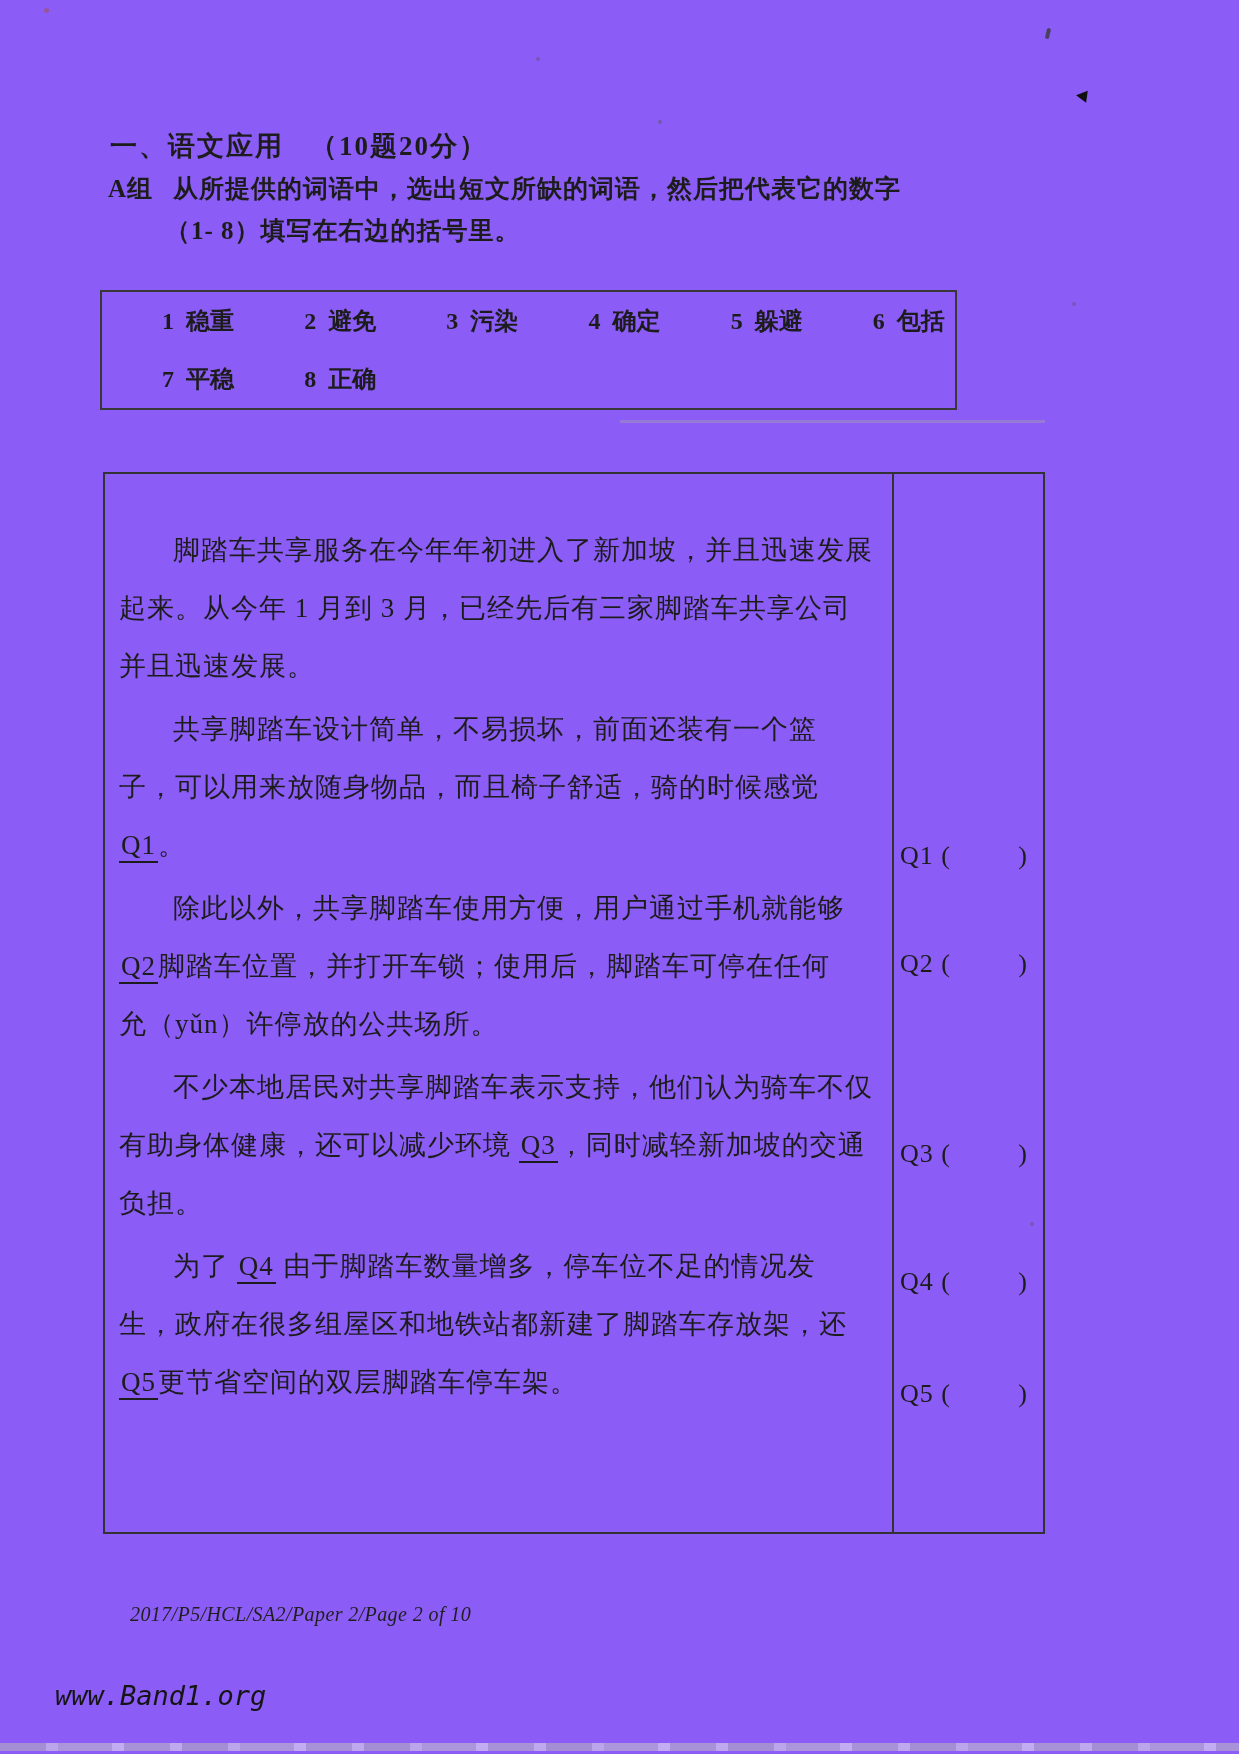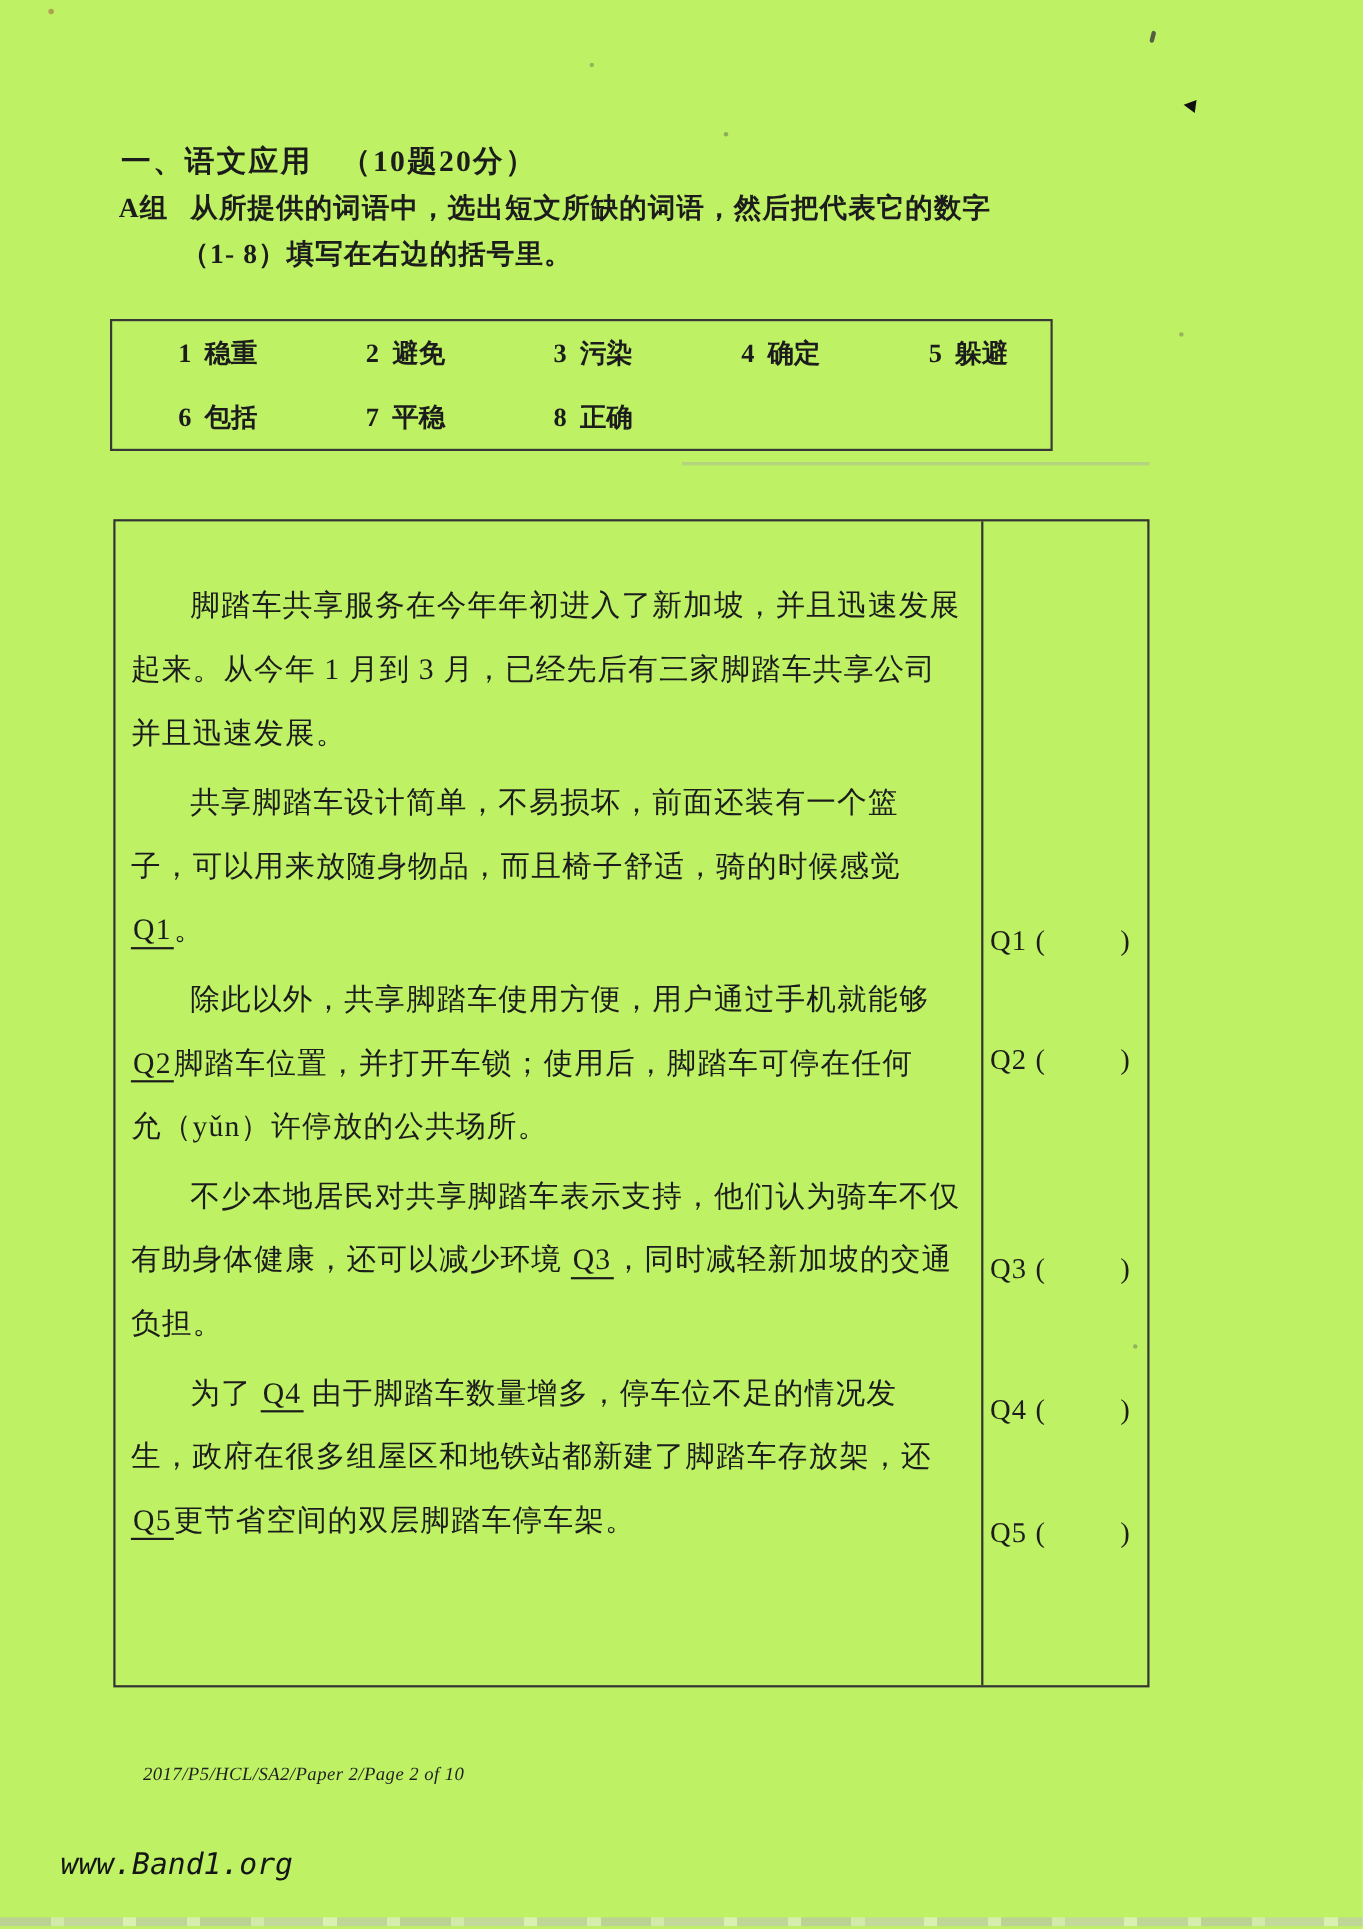--- a/index.html
+++ b/index.html
@@ -1,20 +1,20 @@
 <!DOCTYPE html>
 <html><head>
 <meta charset="utf-8">
 <style>
   * { margin:0; padding:0; box-sizing:border-box; }
   html,body { background:#ffffff; }
   body { font-family:"Liberation Serif","DejaVu Serif",serif; color:#1c1c1c; }
   .page{
     position:relative; width:1239px; height:1754px;
-    background:#bef264; overflow:hidden;
+    background:#8b5cf6; overflow:hidden;
   }
 
   
   .sec-title{
     position:absolute; left:110px; top:128px;
     font-size:27px; font-weight:700; letter-spacing:2px; white-space:nowrap;
   }
   .sec-title .marks{ margin-left:26px; }
   .instr1{
     position:absolute; left:108px; top:172px;
@@ -23,21 +23,21 @@
   .instr1 .grp{ margin-right:20px; }
   .instr2{
     position:absolute; left:165px; top:214px;
     font-size:25px; font-weight:600; letter-spacing:1px; white-space:nowrap;
   }
 
   
   .wordbank{
     position:absolute; left:100px; top:290px; width:857px; height:120px;
     border:2px solid #383838;
-    display:grid; grid-template-columns:repeat(5,1fr); grid-template-rows:1fr 1fr;
+    display:grid; grid-template-columns:repeat(6,1fr); grid-template-rows:1fr 1fr;
     align-items:center;
   }
   .wb-cell{ padding-left:60px; font-size:24px; font-weight:600; white-space:nowrap; }
   .wb-num{ margin-right:12px; }
 
   
   .mainbox{
     position:absolute; left:103px; top:472px; width:942px; height:1062px;
     border:2px solid #333;
     text-decoration:underline;
@@ -62,21 +62,21 @@
     position:absolute; left:795px; width:128px;
     display:flex; justify-content:space-between;
     font-size:26px; letter-spacing:1px;
   }
   .ans-1{ top:355px; } .ans-2{ top:463px; } .ans-3{ top:653px; }
   .ans-4{ top:781px;gap:43px; } .ans-5{ top:893px;text-align:center; }
 
   
   .footer{
     position:absolute; left:130px; top:1603px;
-    font-size:17px; font-style:italic; font-weight:500;
+    font-size:20px; font-style:italic; font-weight:500;
     letter-spacing:0.4px; color:#1f1f1f; white-space:nowrap;
   }
   .watermark{
     position:absolute; left:55px; top:1680px;
     font-family:"DejaVu Sans Mono","Liberation Mono",monospace;
     font-size:27px; color:#151515; white-space:nowrap;font-style:italic;
   }
 
   
   .scan-strip{

